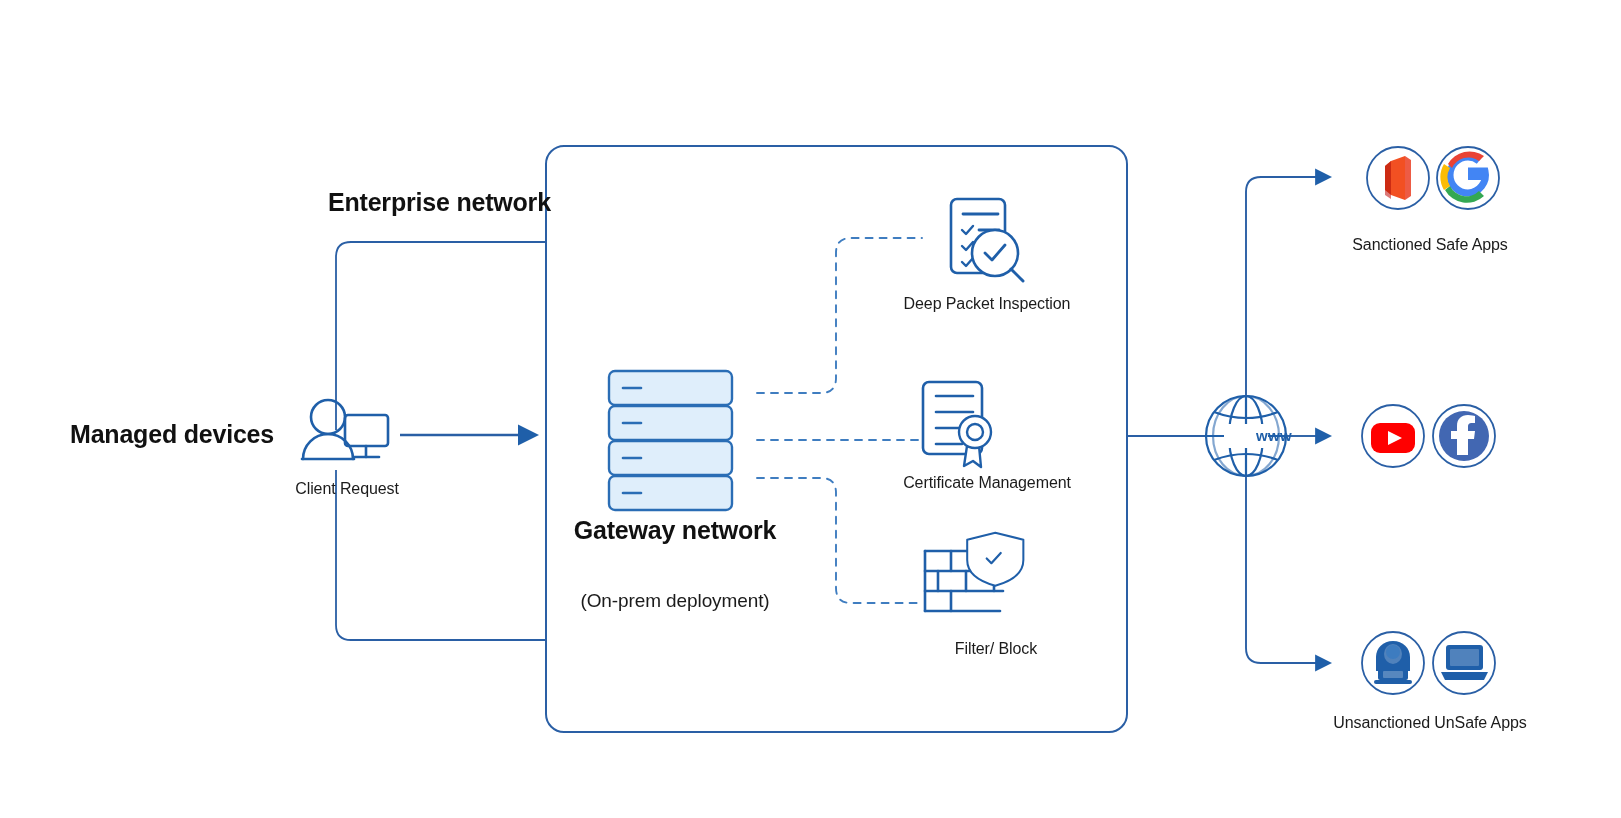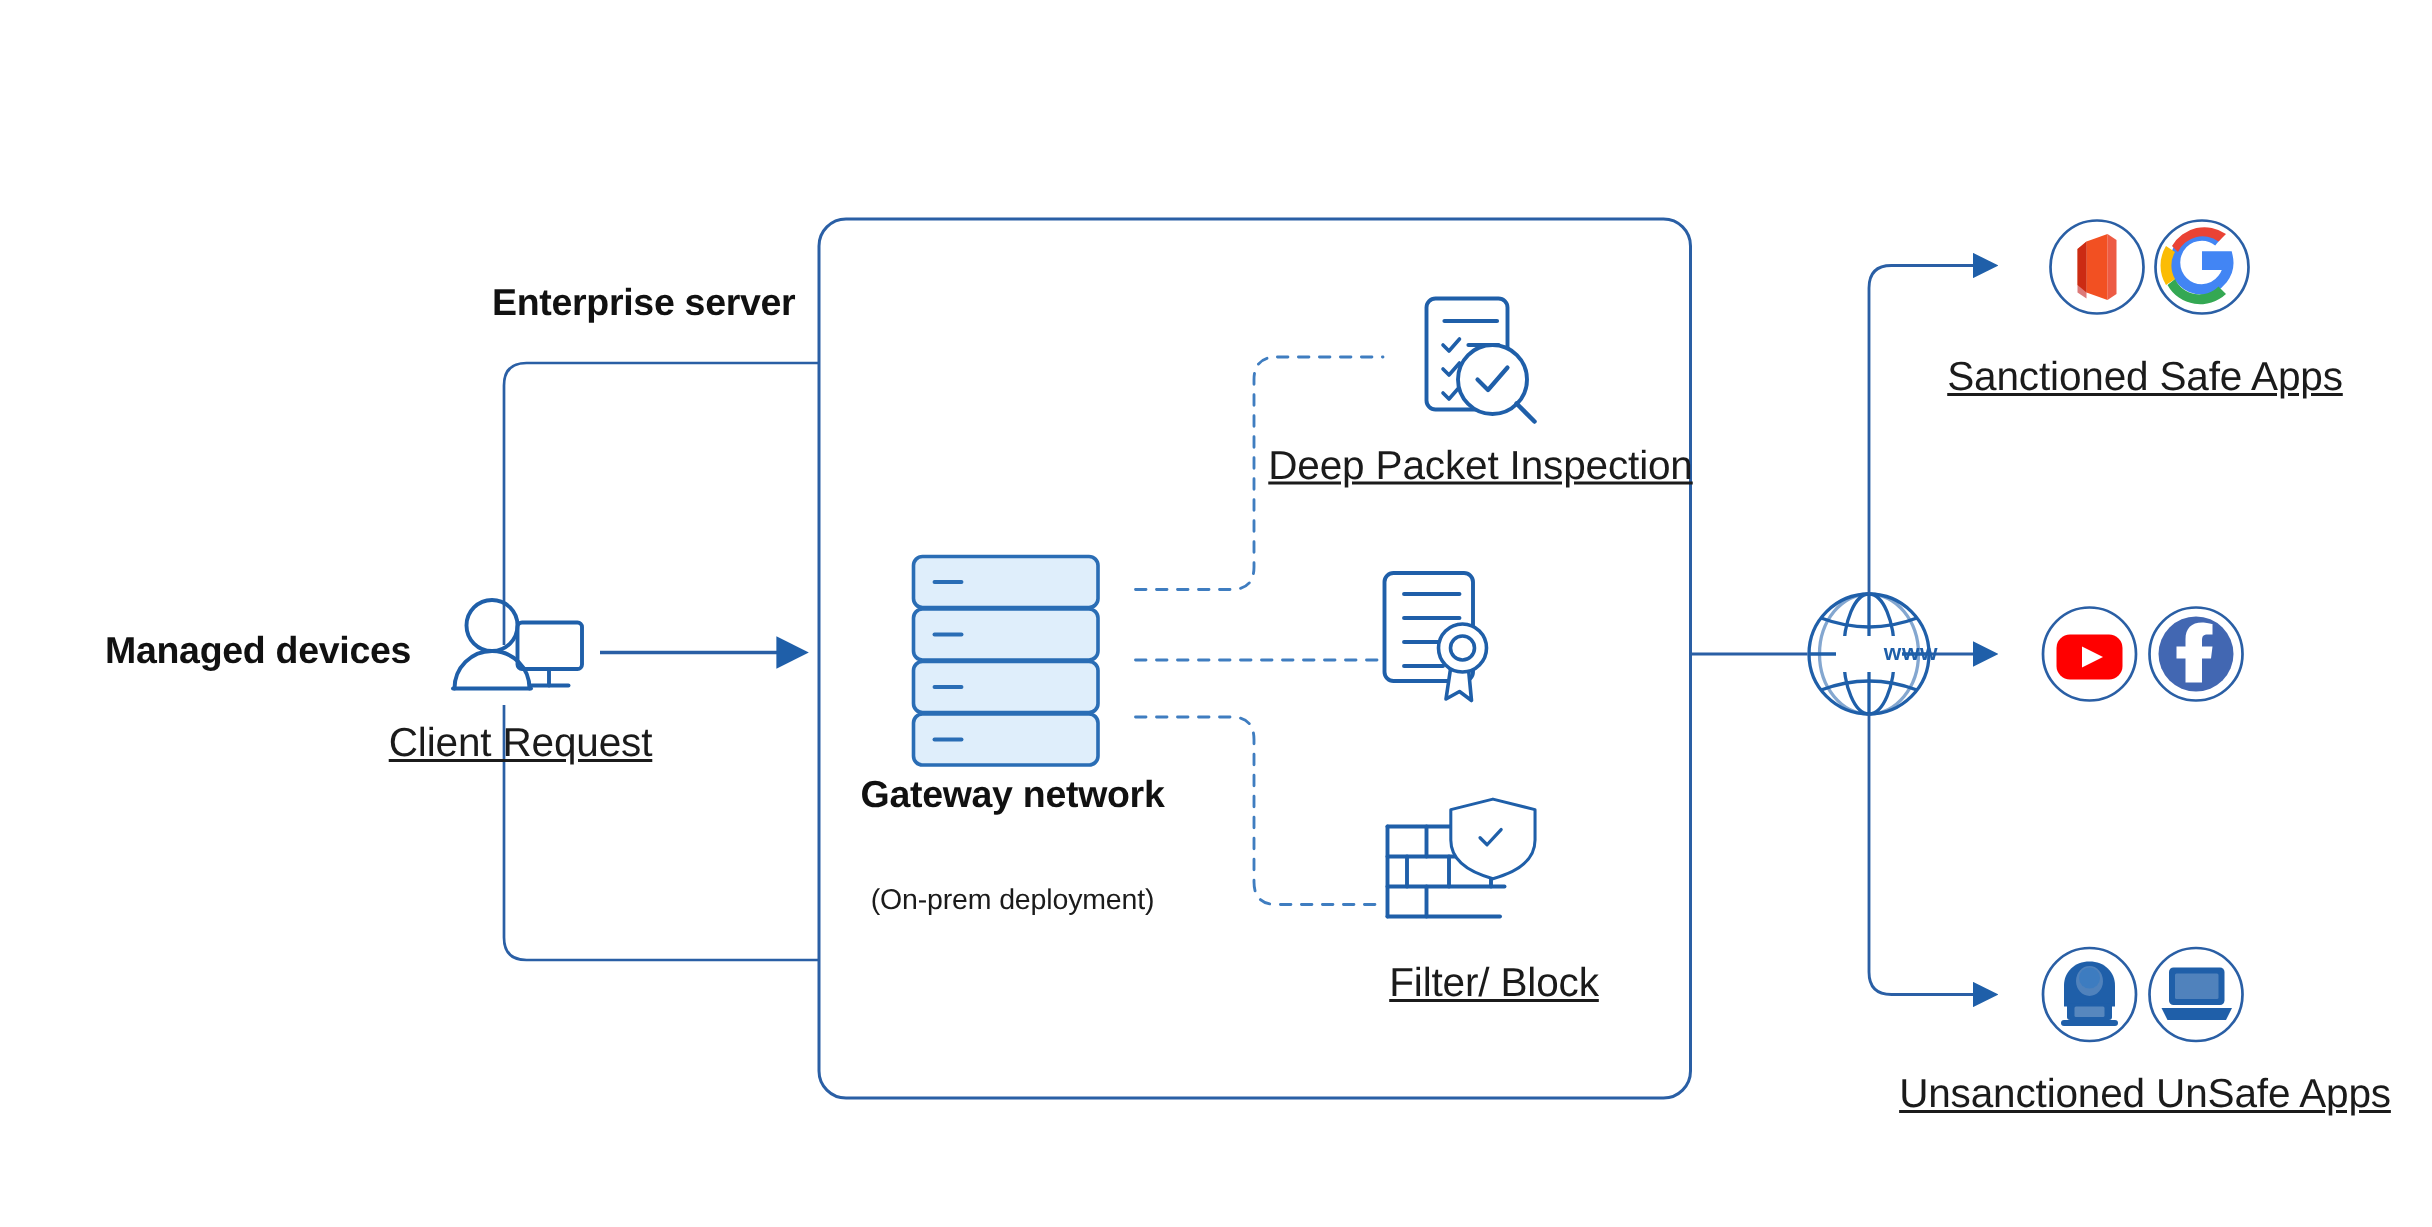--- a/index.html
+++ b/index.html
@@ -32,24 +32,23 @@
     line-height: 1.15;
   }
   .lbl-bold {
     font-weight: 700;
     font-size: 25px;
     color: #111111;
     letter-spacing: -0.2px;
   }
   .lbl-reg {
     font-weight: 400;
-    font-size: 27px;
+    font-size: 16px;
     color: #1b1b1b;
     letter-spacing: -0.1px;
-    text-decoration: underline;
   }
   .lbl-sub {
     font-weight: 400;
     font-size: 19px;
     color: #1b1b1b;
     letter-spacing: -0.1px;
   }
   .ctr {
     transform: translateX(-50%);
     text-align: center;
@@ -207,26 +206,27 @@
       <rect x="1446" y="645" width="37" height="25" rx="3" fill="#1f5fa9"></rect>
       <rect x="1450" y="649" width="29" height="17" rx="1" fill="#ffffff" opacity="0.22"></rect>
       <path d="M1441,672 h47 l-4,8 h-39 z" fill="#1f5fa9"></path>
     </g>
   </svg>
 
   <div class="lbl lbl-bold" style="left:70px; top:420px;text-align:center;">Managed devices</div>
 
   <div class="lbl lbl-reg ctr" style="left:347px; top:480px;">Client Request</div>
 
-  <div class="lbl lbl-bold" style="left:328px; top:188px;">Enterprise server</div>
+  <div class="lbl lbl-bold" style="left:328px; top:188px;">Enterprise network</div>
 
   <div class="lbl lbl-bold ctr" style="left:675px; top:516px;">Gateway network</div>
   <div class="lbl lbl-sub ctr" style="left:675px; top:546px;margin-top:44px;">(On-prem deployment)</div>
 
   <div class="lbl lbl-reg ctr" style="left:987px; top:295px;">Deep Packet Inspection</div>
+  <div class="lbl lbl-reg ctr" style="left:987px; top:474px;">Certificate Management</div>
   <div class="lbl lbl-reg ctr" style="left:996px; top:640px;">Filter/ Block</div>
 
   <div class="lbl lbl-reg ctr" style="left:1430px; top:236px;">Sanctioned Safe Apps</div>
   <div class="lbl lbl-reg ctr" style="left:1430px; top:714px;">Unsanctioned UnSafe Apps</div>
 
   <div class="lbl ctr" style="left:1246px; top:427px; font-size:15px; font-weight:700; letter-spacing:0.4px; color:#1f5fa9;margin-left:28px;">www</div>
 
 </div>
 
 </body></html>

